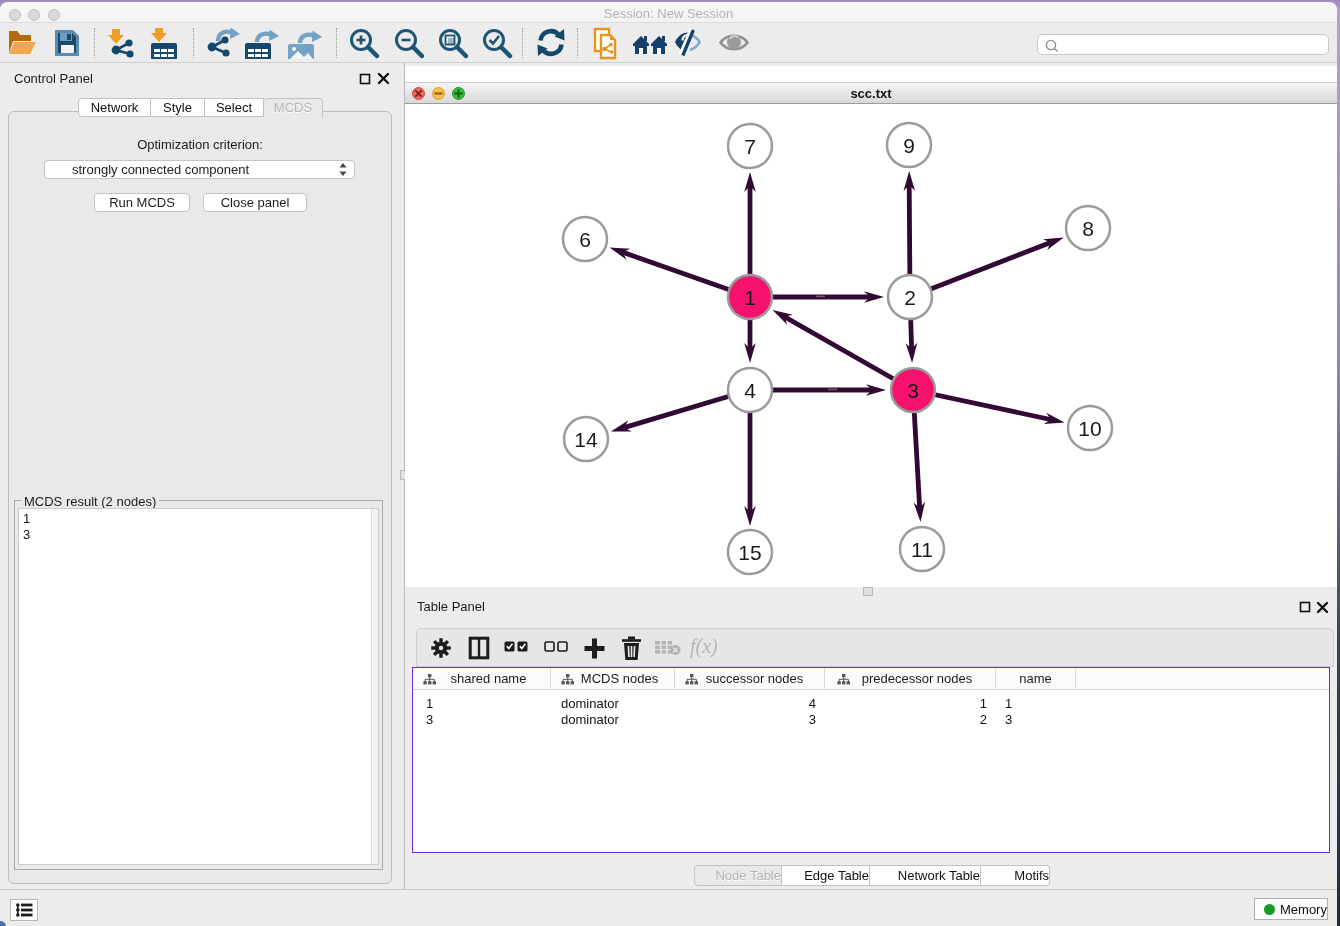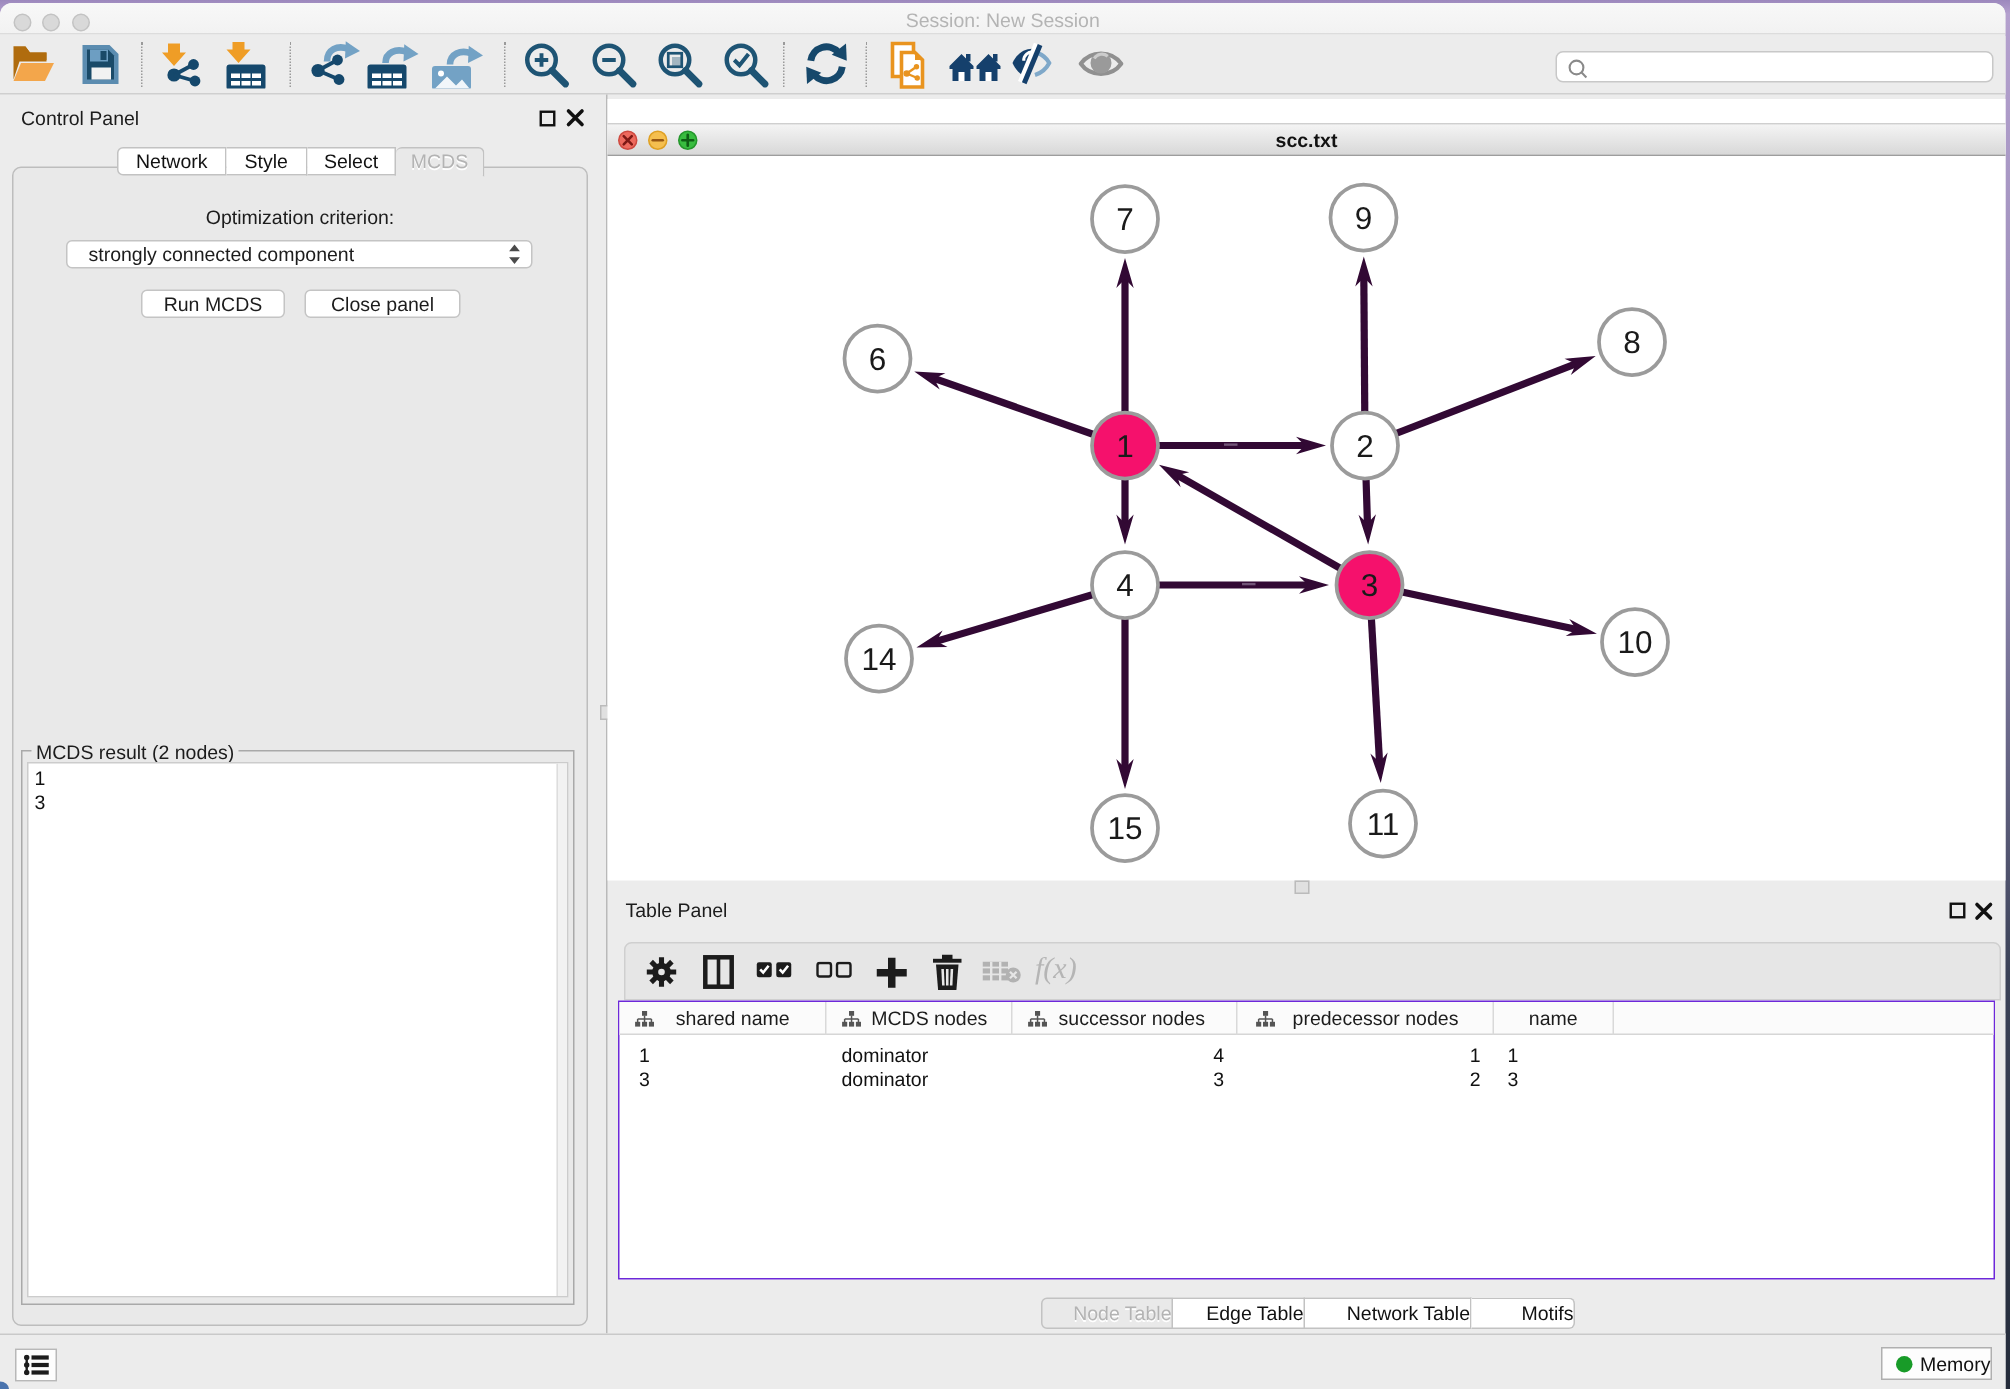--- a/index.html
+++ b/index.html
@@ -16,21 +16,21 @@
   .sep { position:absolute; top:4px; height:30px; width:0; border-left:1px dotted #9a9a9a; }
   .ticon { position:absolute; top:3px; }
   #searchbox { position:absolute; left:1037px; top:10px; width:292px; height:21px; background:#fff; border:1px solid #c8c8c8; border-radius:5px; }
 
   
   #cp-title { position:absolute; left:14px; top:71px; font-size:13px; color:#1c1c1c; }
   #cp-tabs { position:absolute; left:0; top:98px; height:19px; }
   .cptab { position:absolute; top:0; height:19px; background:#fff; border:1px solid #c2c2c2; font-size:13px; text-align:center; line-height:18px; color:#111; }
   #cp-body { position:absolute; left:8px; top:111px; width:384px; height:773px; background:#e9e9e9; border:1px solid #bdbdbd; border-radius:6px; }
   #opt-label { position:absolute; left:0; top:137px; width:400px; text-align:center; font-size:13px; color:#1c1c1c; }
-  #combo { position:absolute; left:44px; top:160px; width:311px; height:19px; background:#fff; border:1px solid #c4c4c4; border-radius:4px; font-size:13px; color:#1c1c1c; line-height:17px; padding-left:14px; }
+  #combo { position:absolute; left:44px; top:160px; width:311px; height:19px; background:#fff; border:1px solid #c4c4c4; border-radius:4px; font-size:13px; color:#1c1c1c; line-height:17px; padding-left:27px; }
   .btn { position:absolute; height:19px; background:#fff; border:1px solid #c4c4c4; border-radius:4px; font-size:13px; color:#1c1c1c; text-align:center; line-height:17px; }
   #fieldset { position:absolute; left:14px; top:500px; width:369px; height:370px; border:1px solid #a9a9a9; }
   #fieldset-label { position:absolute; left:21px; top:494px; background:#e9e9e9; font-size:13px; color:#1c1c1c; padding:0 3px; }
   #fieldtext { position:absolute; left:18px; top:508px; width:361px; height:357px; background:#fff; border:1px solid #cccccc; font-size:13px; color:#111; line-height:16px; padding:2px 0 0 4px; }
   #fieldscroll { position:absolute; left:371px; top:509px; width:7px; height:355px; background:#f2f2f2; border-left:1px solid #ddd; }
 
   
   #vdivider { position:absolute; left:404px; top:63px; width:1px; height:826px; background:#b9b9b9; }
   #vgrab { position:absolute; left:400px; top:470px; width:9px; height:10px; background:#e0e0e0; border:1px solid #bbb; }
   #netwin { position:absolute; left:405px; top:66px; width:932px; height:521px; background:#fff; }

